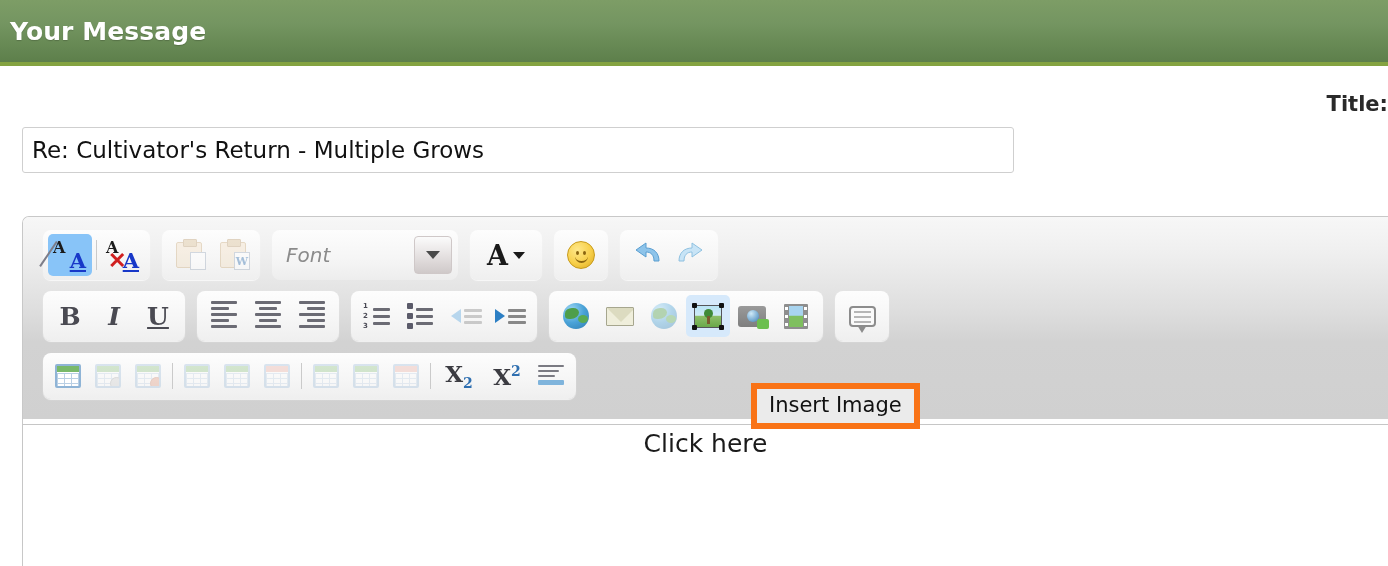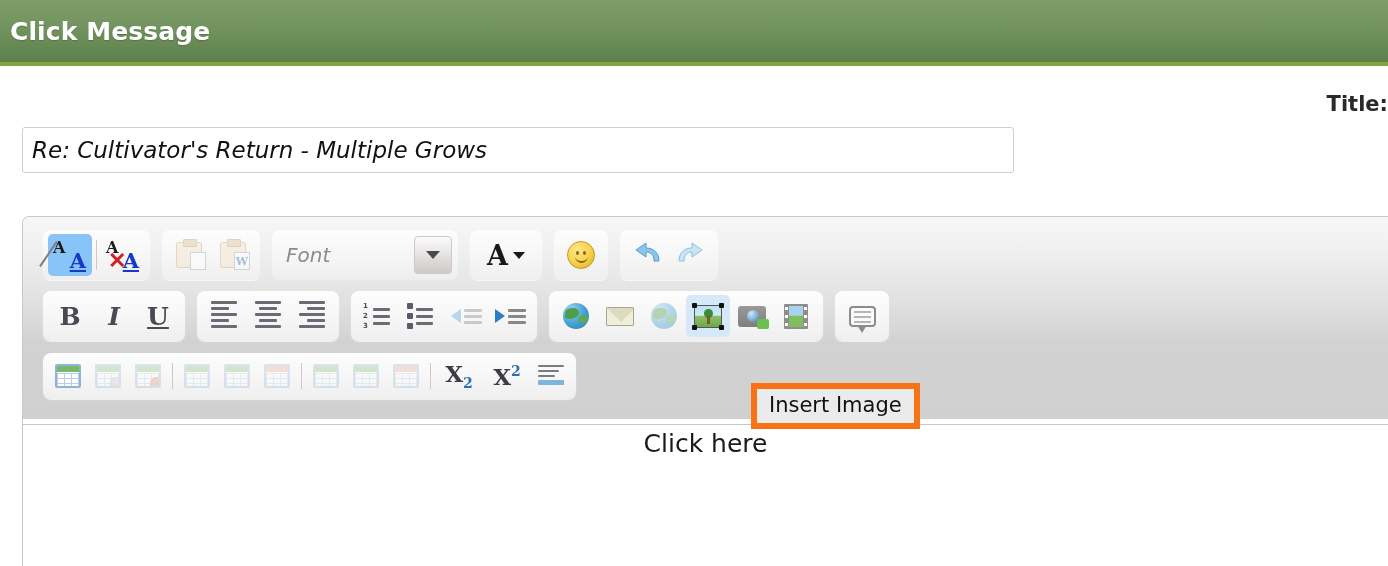--- a/index.html
+++ b/index.html
@@ -45,21 +45,20 @@
     width: 992px;
     height: 46px;
     border: 1px solid #cfcfcf;
     border-radius: 3px;
     background: #ffffff;
     font-size: 23px;
     color: #111111;
     padding: 0 9px;
     font-family: "DejaVu Sans", "Liberation Sans", sans-serif;
     outline: none;
-    font-style: italic;
   }
 
   
   .editor-shell {
     position: absolute;
     left: 22px;
     top: 216px;
     width: 1380px;
     height: 350px;
     border: 1px solid #c8c8c8;
@@ -444,21 +443,21 @@
     color: #111111;
     z-index: 50;
     white-space: nowrap;
     font-family: "DejaVu Sans", "Liberation Sans", sans-serif;
   }
 </style>
 </head>
 <body>
 
 <div class="page-header">
-  <div class="page-header-title">Click Message</div>
+  <div class="page-header-title">Your Message</div>
 </div>
 
 <div class="form-area">
   <div class="field-label">Title:</div>
   <input class="title-input" type="text" value="Re: Cultivator's Return - Multiple Grows" placeholder="Title" style="">
 </div>
 
 <div class="editor-shell">
   <div class="editor-toolbar">
 

